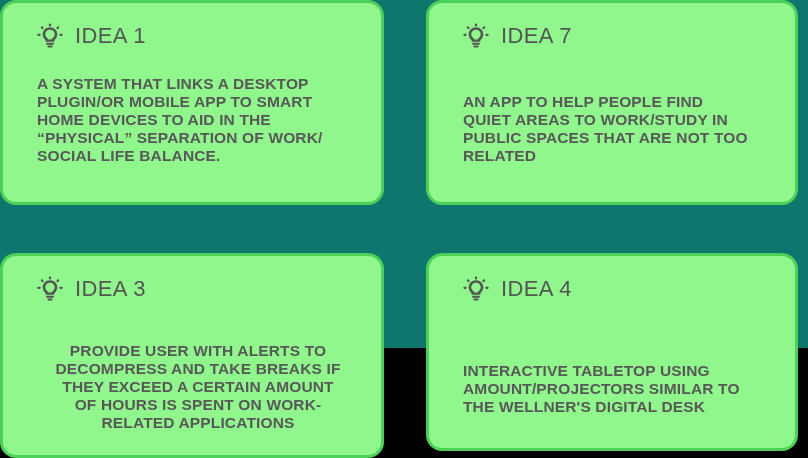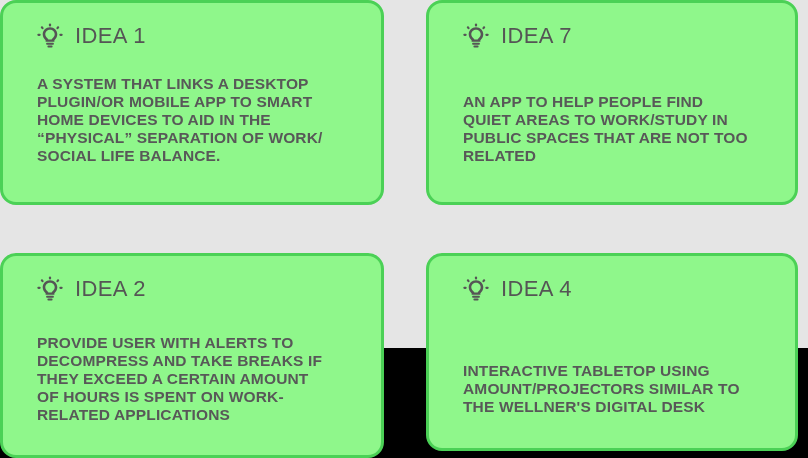--- a/index.html
+++ b/index.html
@@ -11,21 +11,21 @@
     width: 808px;
     height: 458px;
     overflow: hidden;
     font-family: "Liberation Sans", sans-serif;
   }
 
   .board {
     position: relative;
     width: 808px;
     height: 348px;
-    background: #e5e5e5;
+    background: #0f766e;
   }
 
   .idea-card {
     position: absolute;
     box-sizing: border-box;
     background: #8FF78B;
     border: 3px solid #4BD156;
     border-radius: 16px;
     padding: 20px 22px 18px 34px;
     display: flex;
@@ -66,21 +66,21 @@
     font-size: 15.5px;
     line-height: 18px;
     letter-spacing: 0.15px;
     color: #585858;
     font-weight: bold;
     white-space: pre-line;
   }
 
   .body-top    { margin-top: 22px; }
   .body-mid    { margin-top: 40px; }
-  .body-low    { margin-top: 28px; }
+  .body-low    { margin-top: 36px; text-align: center; }
   .body-center { margin-top: 56px; }
 </style>
 </head>
 <body>
 
 <div class="board">
 
   <div class="idea-card card-1">
     <div class="card-head">
       <span class="bulb-icon">
@@ -139,21 +139,21 @@
             <rect x="4.1" y="3.1" width="2.2" height="3.2" rx="1.1" transform="rotate(-40 5.2 4.7)"></rect>
             <rect x="19.7" y="3.1" width="2.2" height="3.2" rx="1.1" transform="rotate(40 20.8 4.7)"></rect>
             <rect x="0.3" y="10.7" width="3.4" height="2.2" rx="1.1"></rect>
             <rect x="22.3" y="10.7" width="3.4" height="2.2" rx="1.1"></rect>
             <path d="M13 4.2c-4.1 0-7.3 3.2-7.3 7.1 0 2.6 1.4 4.6 2.9 5.9v1.6h8.8v-1.6c1.5-1.3 2.9-3.3 2.9-5.9 0-3.9-3.2-7.1-7.3-7.1zm0 2.6c2.6 0 4.7 2 4.7 4.5 0 1.7-1 3.1-2.3 4.1l-.6.5v.7h-3.6v-.7l-.6-.5c-1.3-1-2.3-2.4-2.3-4.1 0-2.5 2.1-4.5 4.7-4.5z"></path>
             <rect x="9.1" y="19.8" width="7.8" height="1.9" rx="0.9"></rect>
             <rect x="10.4" y="22.6" width="5.2" height="1.9" rx="0.9"></rect>
           </g>
         </svg>
       </span>
-      <span class="card-title">IDEA 2</span>
+      <span class="card-title">IDEA 3</span>
     </div>
     <div class="card-body body-low">PROVIDE USER WITH ALERTS TO
 DECOMPRESS AND TAKE BREAKS IF
 THEY EXCEED A CERTAIN AMOUNT
 OF HOURS IS SPENT ON WORK-
 RELATED APPLICATIONS</div>
   </div>
 
   <div class="idea-card card-4">
     <div class="card-head">

